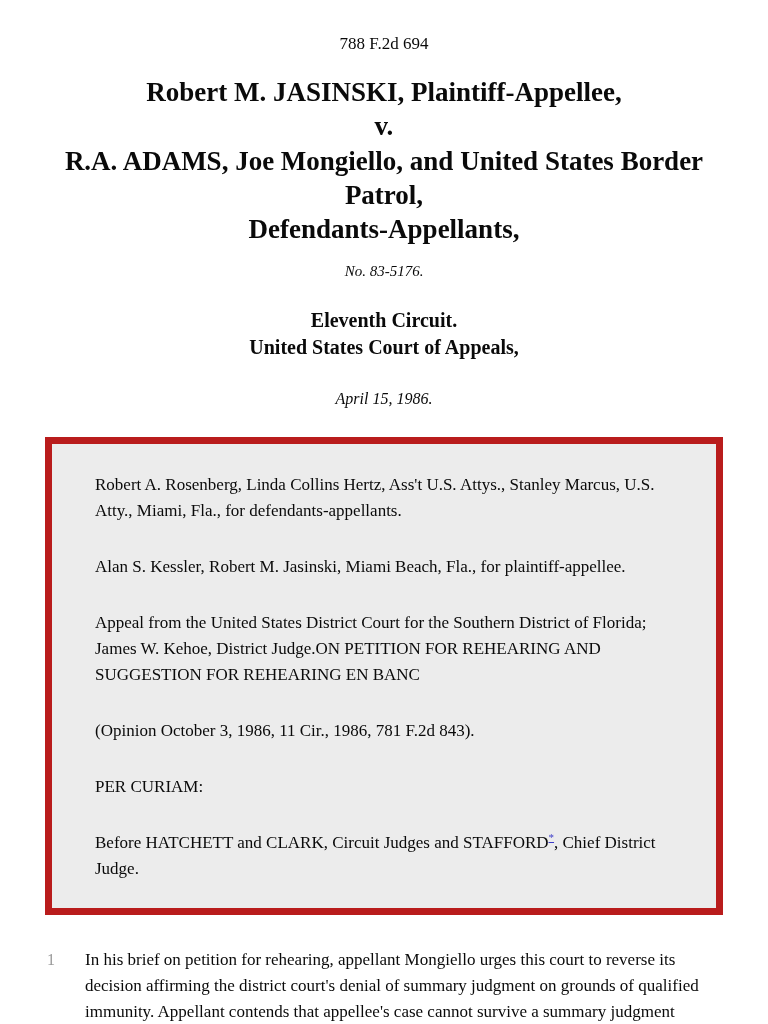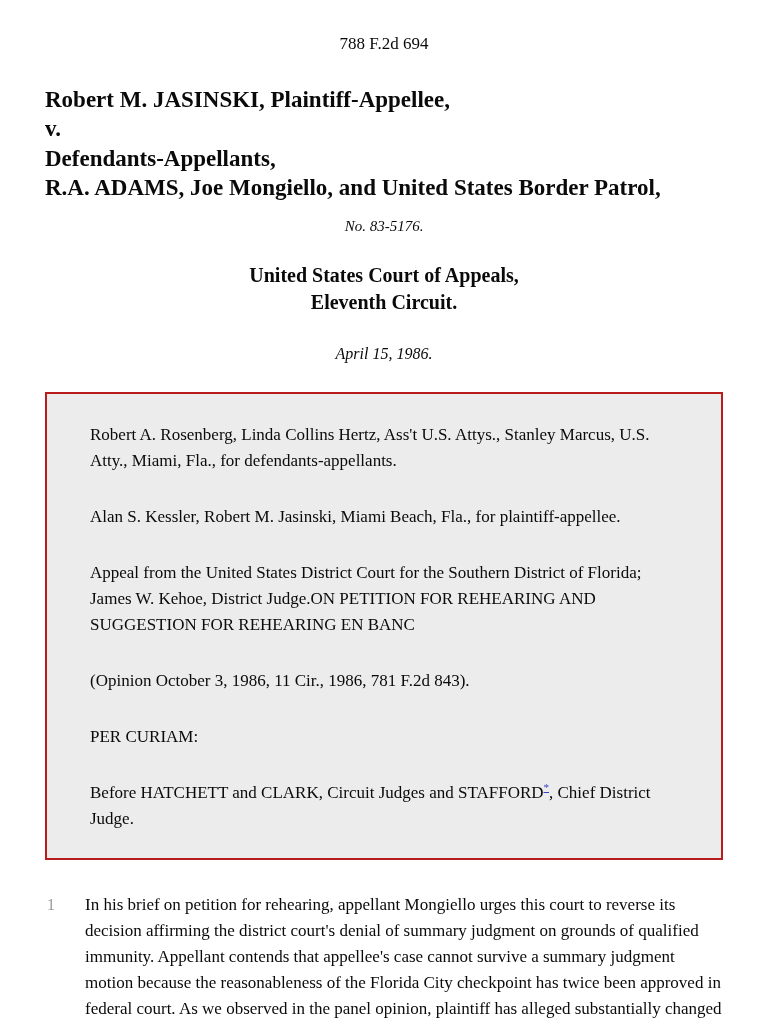--- a/index.html
+++ b/index.html
@@ -15,23 +15,24 @@
     width: 768px;
     height: 808px;
     padding: 33px 45px 0 45px;
   }
   .citation {
     text-align: center;
     font-size: 17px;
     line-height: 1.3;
   }
   .case-title {
-    margin-top: 30px;
+    margin-top: 20px;
+    text-align: center;
     font-weight: bold;
-    font-size: 23px;
+    font-size: 27px;
     line-height: 1.27;
   }
   .docket {
     margin-top: 16px;
     text-align: center;
     font-style: italic;
     font-size: 15px;
   }
   .court {
     margin-top: 27px;
@@ -42,21 +43,21 @@
   }
   .date {
     margin-top: 29px;
     text-align: center;
     font-style: italic;
     font-size: 16px;
   }
   .headnote {
     margin-top: 29px;
     background: var(--headnote-bg, #ececec);
-    border: 2px solid #b91c1c;
+    border: 7px solid #b91c1c;
     padding: 28px 55px 26px 43px;
     font-size: 17px;
     line-height: 26px;
   }
   .headnote p + p { margin-top: 30px; }
   .footnote-link {
     color: var(--footnote-link, #3b3bc8);
     text-decoration: underline;
     font-size: 11px;
     vertical-align: super;
@@ -82,29 +83,29 @@
 </head>
 <body>
 
 <div class="page">
 
   <div class="citation">788 F.2d 694</div>
 
   <h1 class="case-title">
     <div>Robert M. JASINSKI, Plaintiff-Appellee,</div>
     <div>v.</div>
+    <div>R.A. ADAMS, Joe Mongiello, and United States Border Patrol,</div>
     <div>Defendants-Appellants,</div>
-    <div>R.A. ADAMS, Joe Mongiello, and United States Border Patrol,</div>
   </h1>
 
   <div class="docket">No. 83-5176.</div>
 
   <div class="court">
+    <div>Eleventh Circuit.</div>
     <div>United States Court of Appeals,</div>
-    <div>Eleventh Circuit.</div>
   </div>
 
   <div class="date">April 15, 1986.</div>
 
   <div class="headnote">
     <p>Robert A. Rosenberg, Linda Collins Hertz, Ass't U.S. Attys., Stanley Marcus, U.S. Atty., Miami, Fla., for defendants-appellants.</p>
     <p>Alan S. Kessler, Robert M. Jasinski, Miami Beach, Fla., for plaintiff-appellee.</p>
     <p>Appeal from the United States District Court for the Southern District of Florida; James W. Kehoe, District Judge.ON PETITION FOR REHEARING AND SUGGESTION FOR REHEARING EN BANC</p>
     <p>(Opinion October 3, 1986, 11 Cir., 1986, 781 F.2d 843).</p>
     <p>PER CURIAM:</p>

